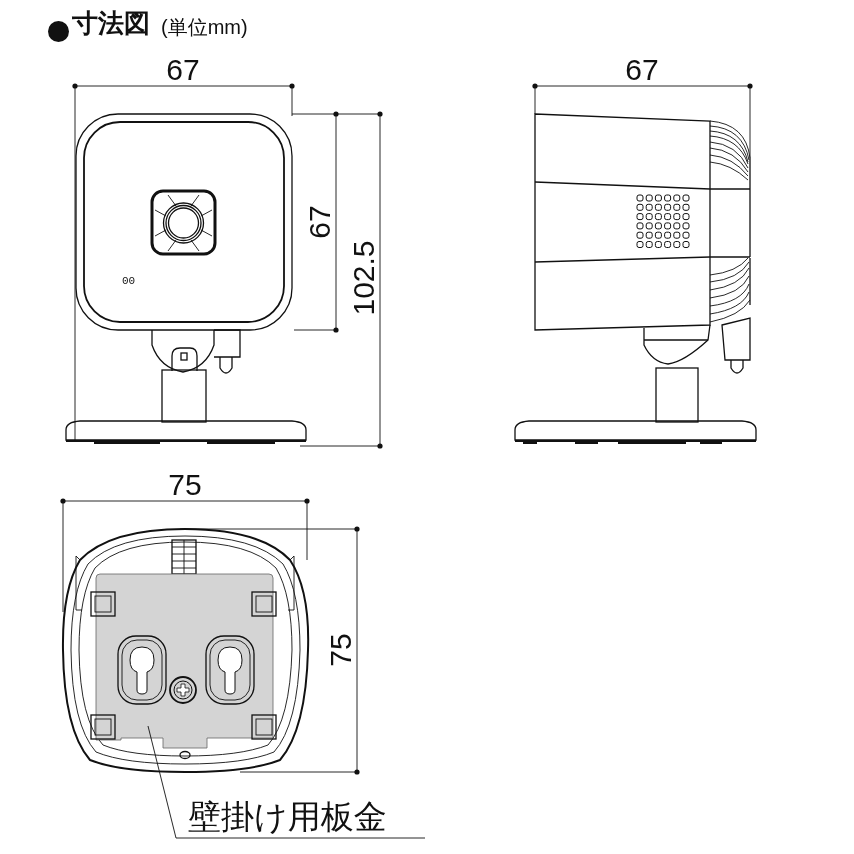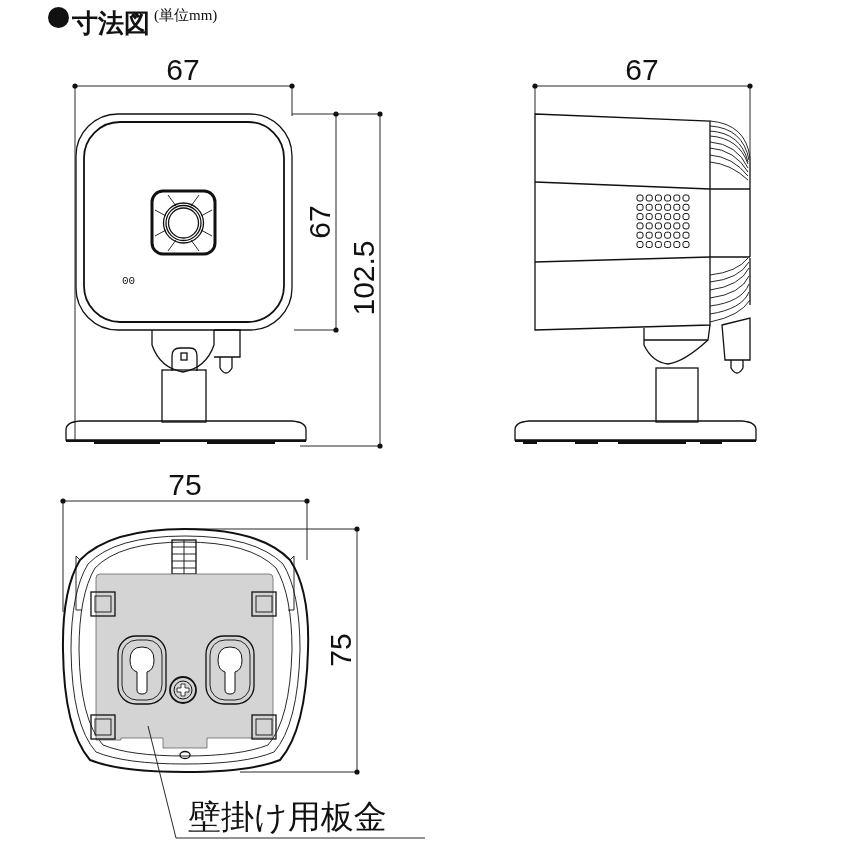--- a/index.html
+++ b/index.html
@@ -1,20 +1,20 @@
 <!DOCTYPE html>
 <html><head>
   <meta charset="utf-8">
   <style>
     html, body { margin: 0; padding: 0; background: #ffffff; }
     body { width: 854px; height: 854px; position: relative; overflow: hidden; font-family: "Liberation Sans", "DejaVu Sans", sans-serif; color: #111; }
-    .title { position: absolute; left: 48px; top: 6px; display: flex; align-items: flex-start; white-space: nowrap; }
+    .title { position: absolute; left: 48px; top: 6px; display: flex; align-items: flex-end; white-space: nowrap; }
     .title .bullet { display: inline-block; width: 21px; height: 21px; border-radius: 50%; background: #111; margin-right: 3px; transform: translateY(1px); }
     .title .main { font-family: "DejaVu Sans", sans-serif; font-weight: bold; font-size: 26px; letter-spacing: 0px; }
-    .title .sub { font-family: Liberation Serif, serif; font-size: 15px; margin-left: 4px; }
+    .title .sub { font-family: Liberation Sans, sans-serif; font-size: 20px; margin-left: 11px; }
     svg.drawing { position: absolute; left: 0; top: 0; }
     .dim { font-family: "Liberation Sans", "DejaVu Sans", sans-serif; font-size: 30px; fill: #111; }
     .label { font-family: "DejaVu Sans", sans-serif; font-size: 33px; fill: #111; }
     .ln { stroke: #111; fill: none; stroke-width: 1.3; }
     .thin { stroke: #111; fill: none; stroke-width: 0.9; }
     .thick { stroke: #111; fill: none; stroke-width: 2.6; }
   </style>
 </head>
 <body>
 

